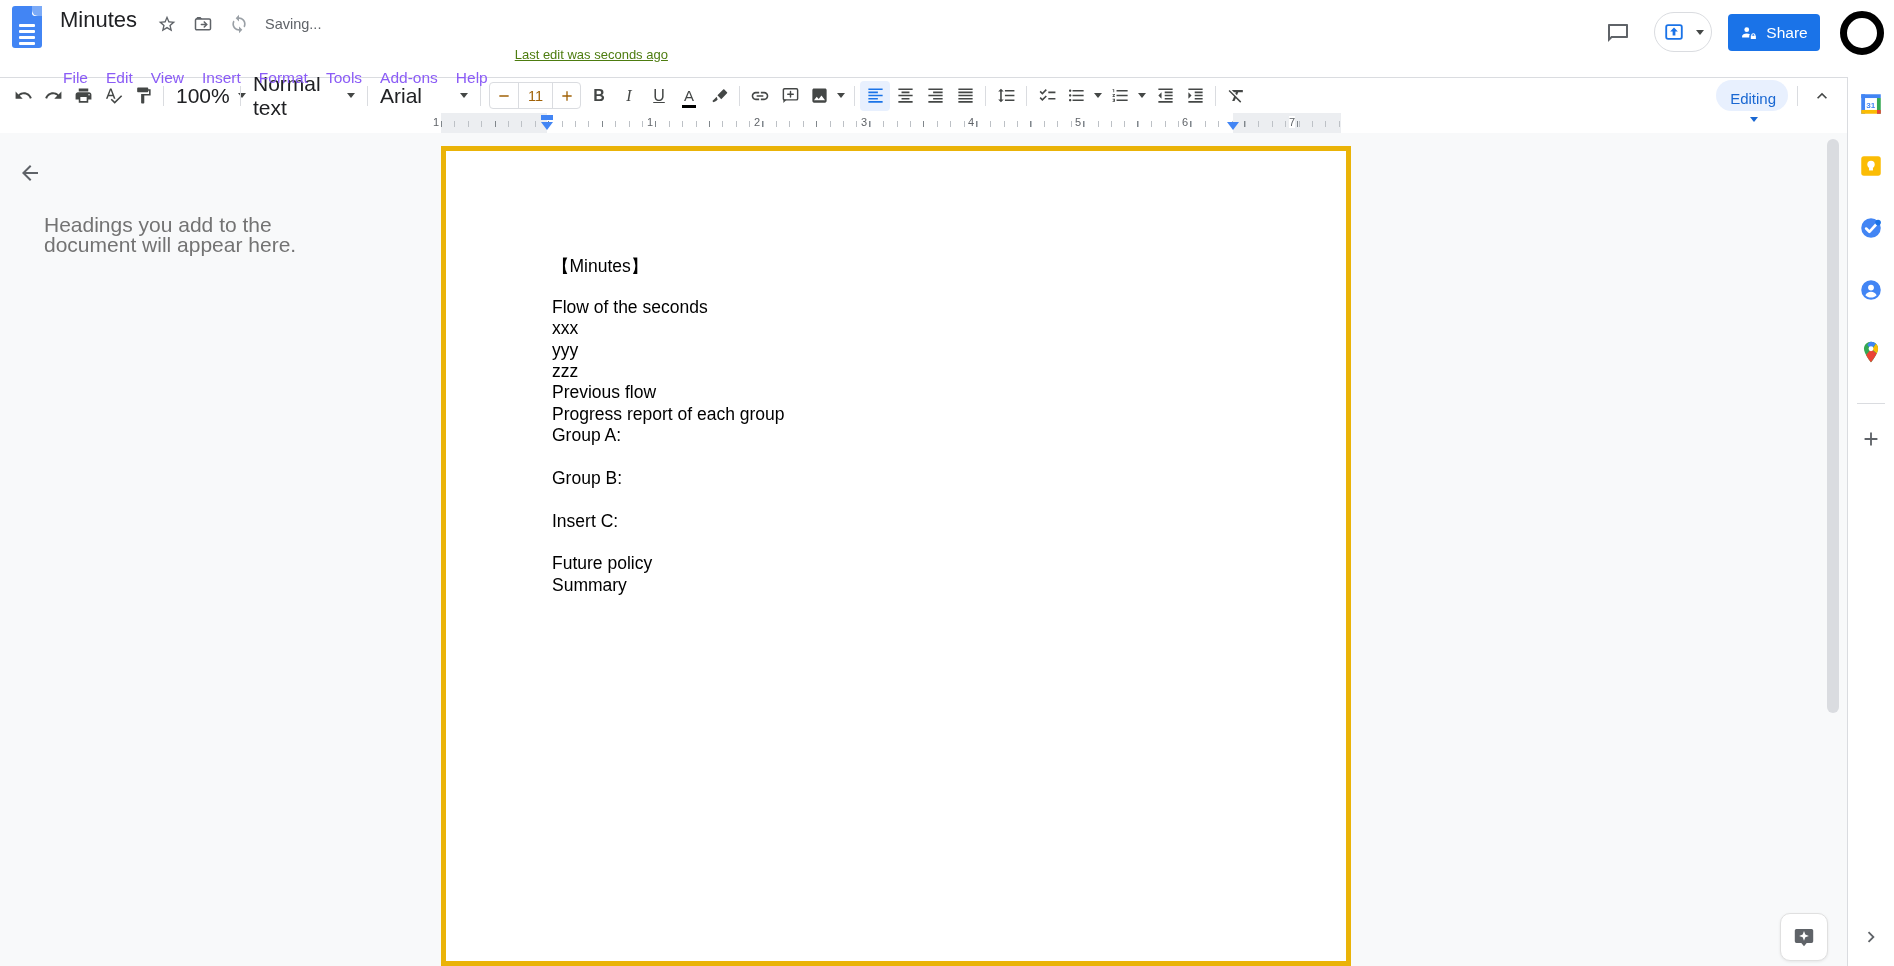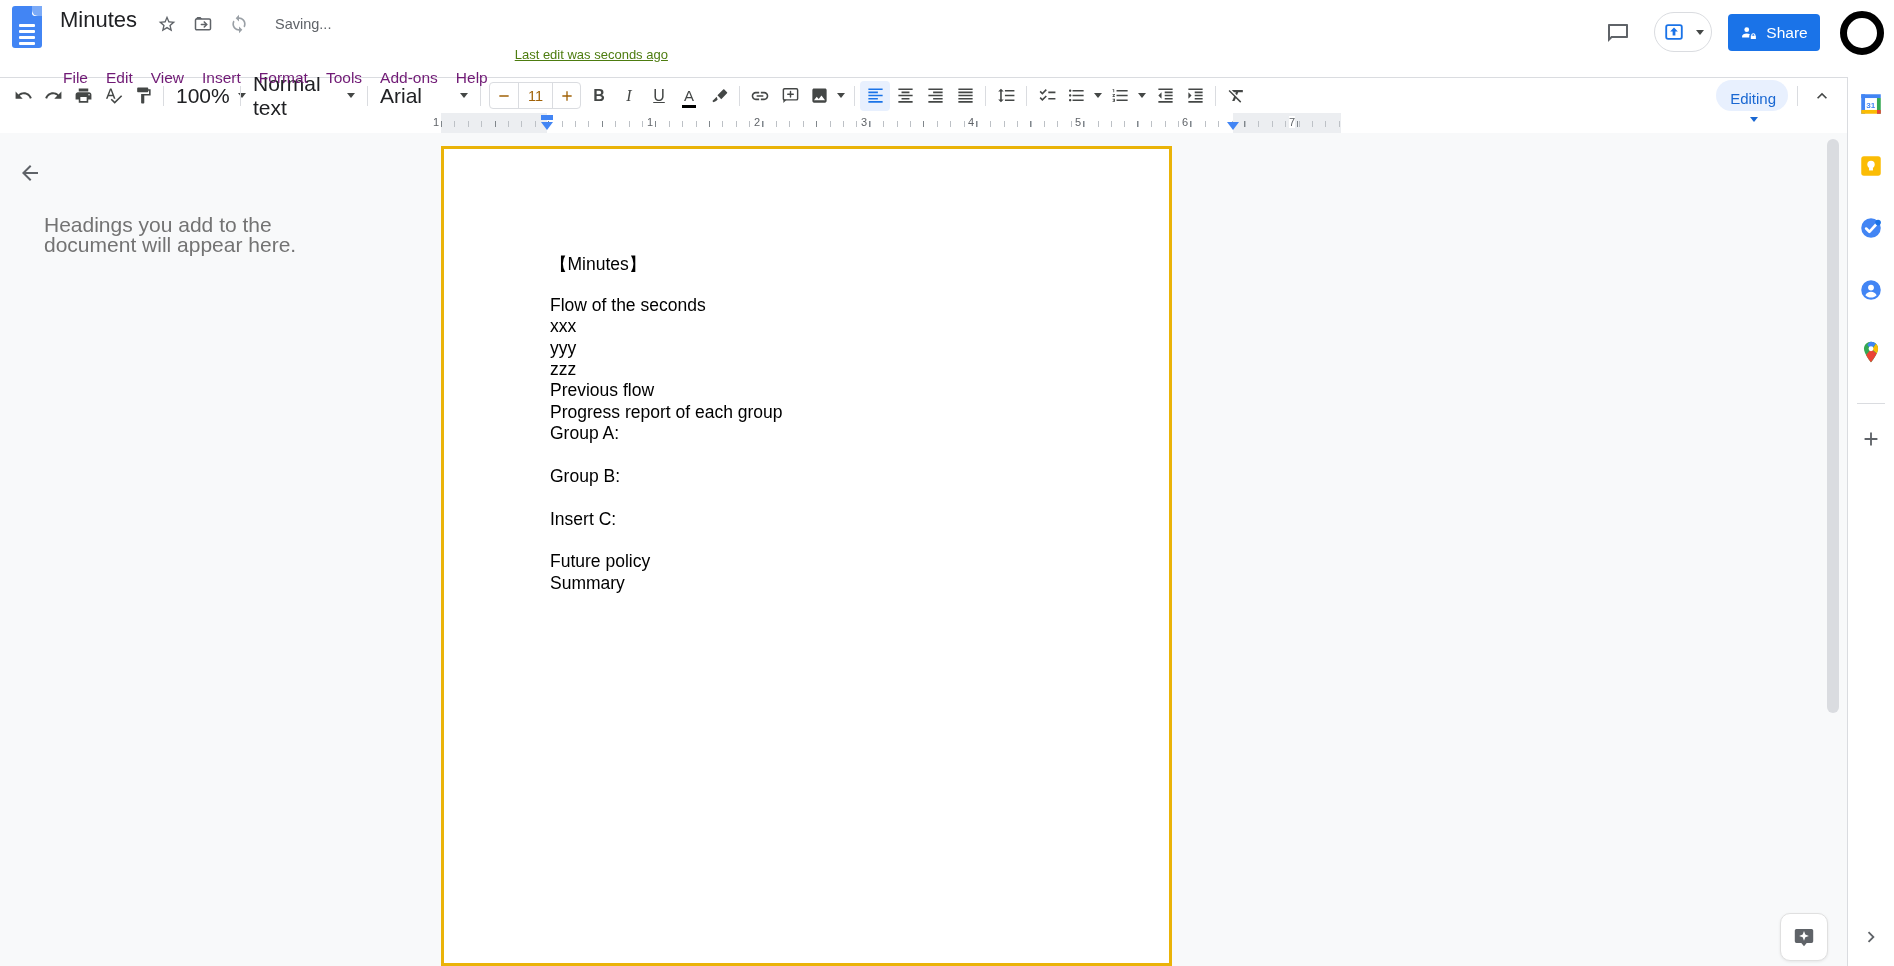--- a/index.html
+++ b/index.html
@@ -13,23 +13,23 @@
     border-radius:3px; }
   .docs-logo .fold { position:absolute; right:0; top:0; width:10px; height:10px; background:#fff;
     border-bottom-left-radius:3px; }
   .docs-logo .fold::after { content:""; position:absolute; left:0; top:0; width:10px; height:10px;
     background:#7baaf7; border-bottom-left-radius:6px; }
   .docs-logo .lines { position:absolute; left:7px; top:18px; width:16px; }
   .docs-logo .lines span { display:block; height:2.5px; background:#fff; margin-bottom:3.5px; border-radius:1px; }
   .doc-title { position:absolute; left:60px; top:7px; font-size:22px; color:#202124; }
   .title-icons { position:absolute; left:155px; top:12px; display:flex; gap:12px; align-items:center; }
   .tbtn { width:24px; height:24px; display:flex; align-items:center; justify-content:center; cursor:pointer; }
-  .saving { font-size:14.5px; color:#5f6368; margin-left:12px; }
+  .saving { font-size:14.5px; color:#5f6368; margin-left:2px; }
   .menubar { position:absolute; left:54px; top:41px; display:flex; align-items:center; height:26px; }
-  .menu-item { font-size:15.5px; color:#701a75; padding:3px 9px; border-radius:4px; cursor:pointer;margin-top:48px; }
+  .menu-item { font-size:15.5px; color:#8b5cf6; padding:3px 9px; border-radius:4px; cursor:pointer;margin-top:48px; }
   .last-edit { font-size:13px; color:#4d7c0f; text-decoration:underline; margin-left:18px; cursor:pointer; }
   .hdr-comment { position:absolute; left:1606px; top:21px; }
   .present-pill { position:absolute; left:1654px; top:12px; width:58px; height:40px; border:1px solid #dadce0;
     border-radius:20px; display:flex; align-items:center; justify-content:center; gap:3px; background:#fff; cursor:pointer; }
   .share-btn { position:absolute; left:1728px; top:14px; width:92px; height:37px; background:#1a73e8; color:#fff;
     border:none; border-radius:4px; display:flex; align-items:center; justify-content:center; gap:8px;
     font-size:15.5px; font-weight:500; cursor:pointer; }
   .avatar { position:absolute; left:1840px; top:11px; width:44px; height:44px; border-radius:50%;
     border:7px solid #000; background:#fff; cursor:pointer; }
 
@@ -73,22 +73,22 @@
   .ruler-num { position:absolute; top:3px; font-size:11px; color:#5f6368; background:inherit; }
   .indent-marker { position:absolute; top:9px; width:0; height:0; border-left:6px solid transparent;
     border-right:6px solid transparent; border-top:8px solid #4285f4; cursor:pointer; }
   .indent-rect { position:absolute; top:2px; width:12px; height:5px; background:#4285f4; cursor:pointer; }
 
   
   .canvas { position:absolute; left:0; top:133px; width:1847px; height:833px; background:#f8f9fa; }
   .outline-back { position:absolute; left:18px; top:28px; }
   .outline-text { position:absolute; left:44px; top:82px; width:292px; font-size:21px; color:#737373;
     line-height:19.5px; }
-  .page { position:absolute; left:441px; top:13px; width:731px; height:820px; background:#fff;
-    border:3px solid #eab308; }
+  .page { position:absolute; left:441px; top:13px; width:910px; height:820px; background:#fff;
+    border:5px solid #eab308; }
   .doc-body { position:absolute; left:106px; top:103px; }
   .doc-line { height:21.4px; font-size:17.5px; color:#000; white-space:pre; }
   .scroll-thumb { position:absolute; left:1827px; top:6px; width:12px; height:574px; background:#dadce0;
     border-radius:6px; cursor:pointer; }
   .explore-btn { position:absolute; left:1780px; top:780px; width:48px; height:48px; background:#fff;
     border:1px solid #e0e0e0; border-radius:10px; display:flex; align-items:center; justify-content:center;
     box-shadow:0 1px 3px rgba(0,0,0,.08); cursor:pointer; }
 
   
   .rail { position:absolute; right:0; top:77px; width:47px; height:889px; background:#fff;

